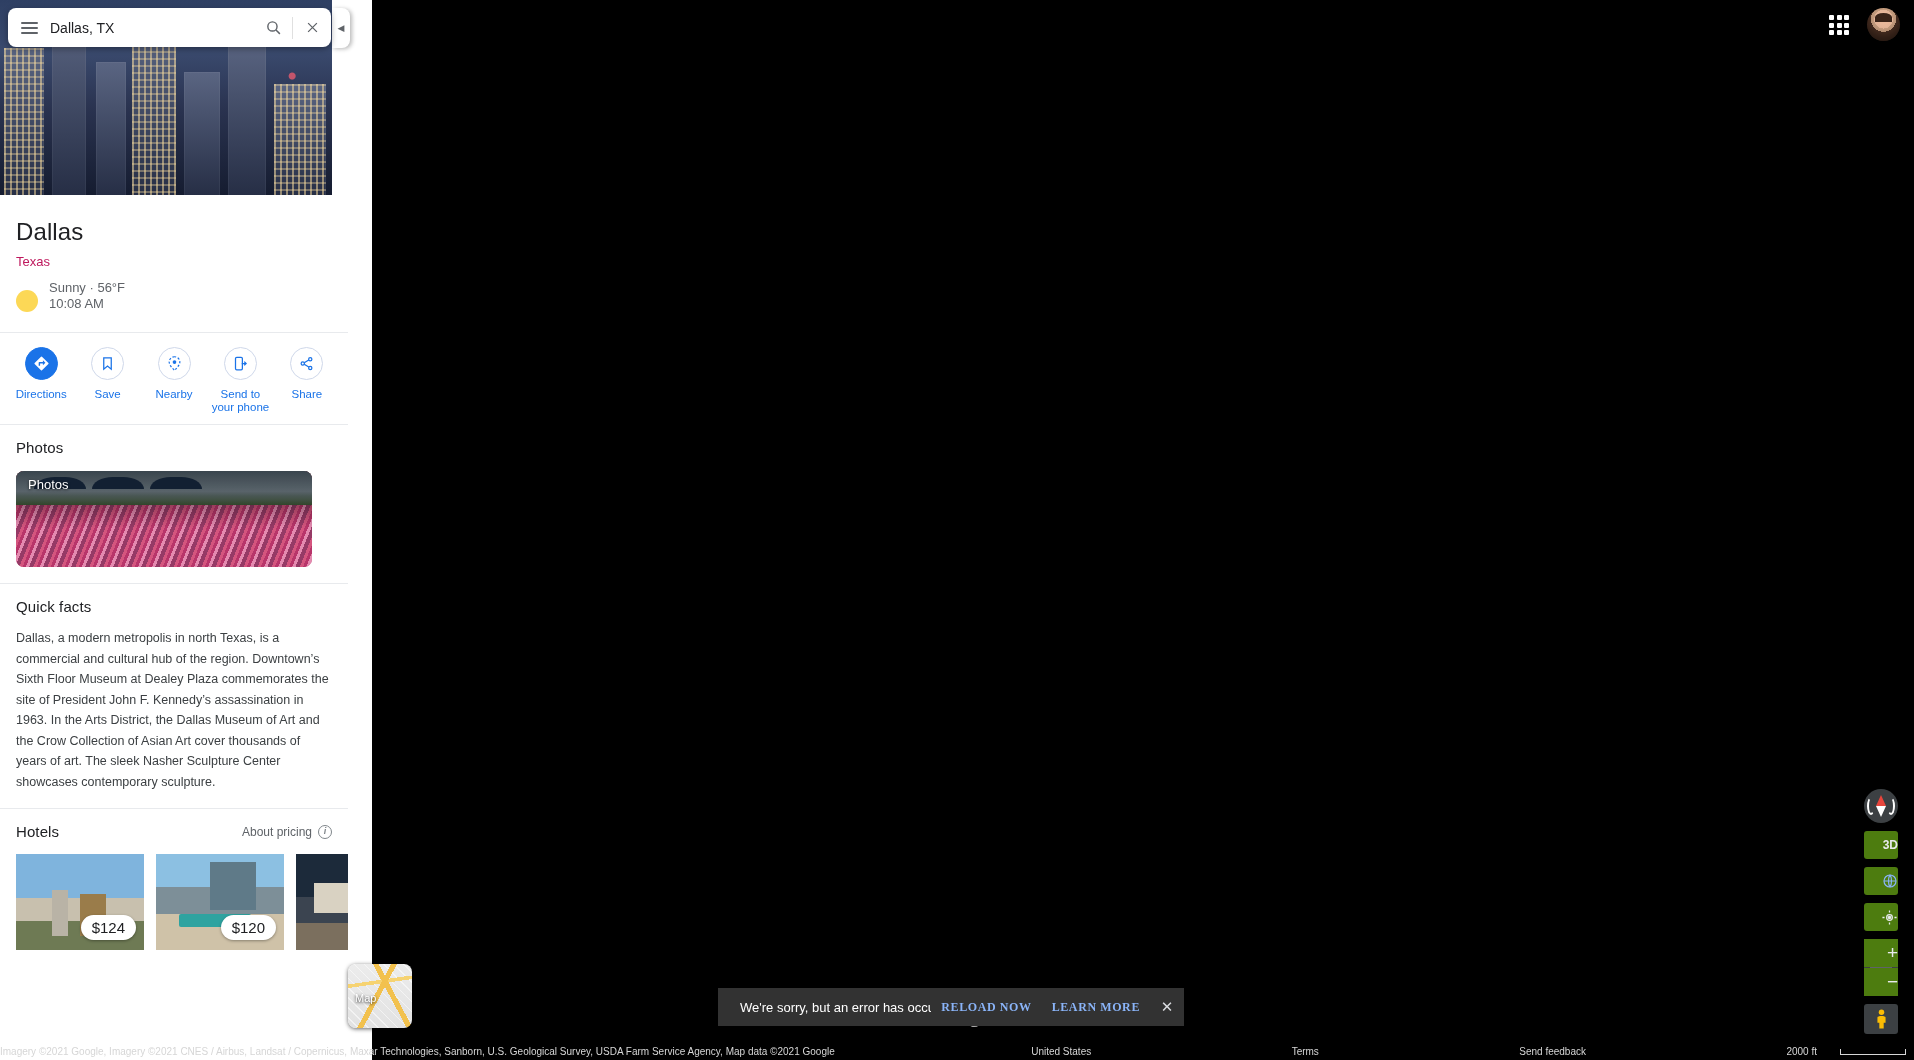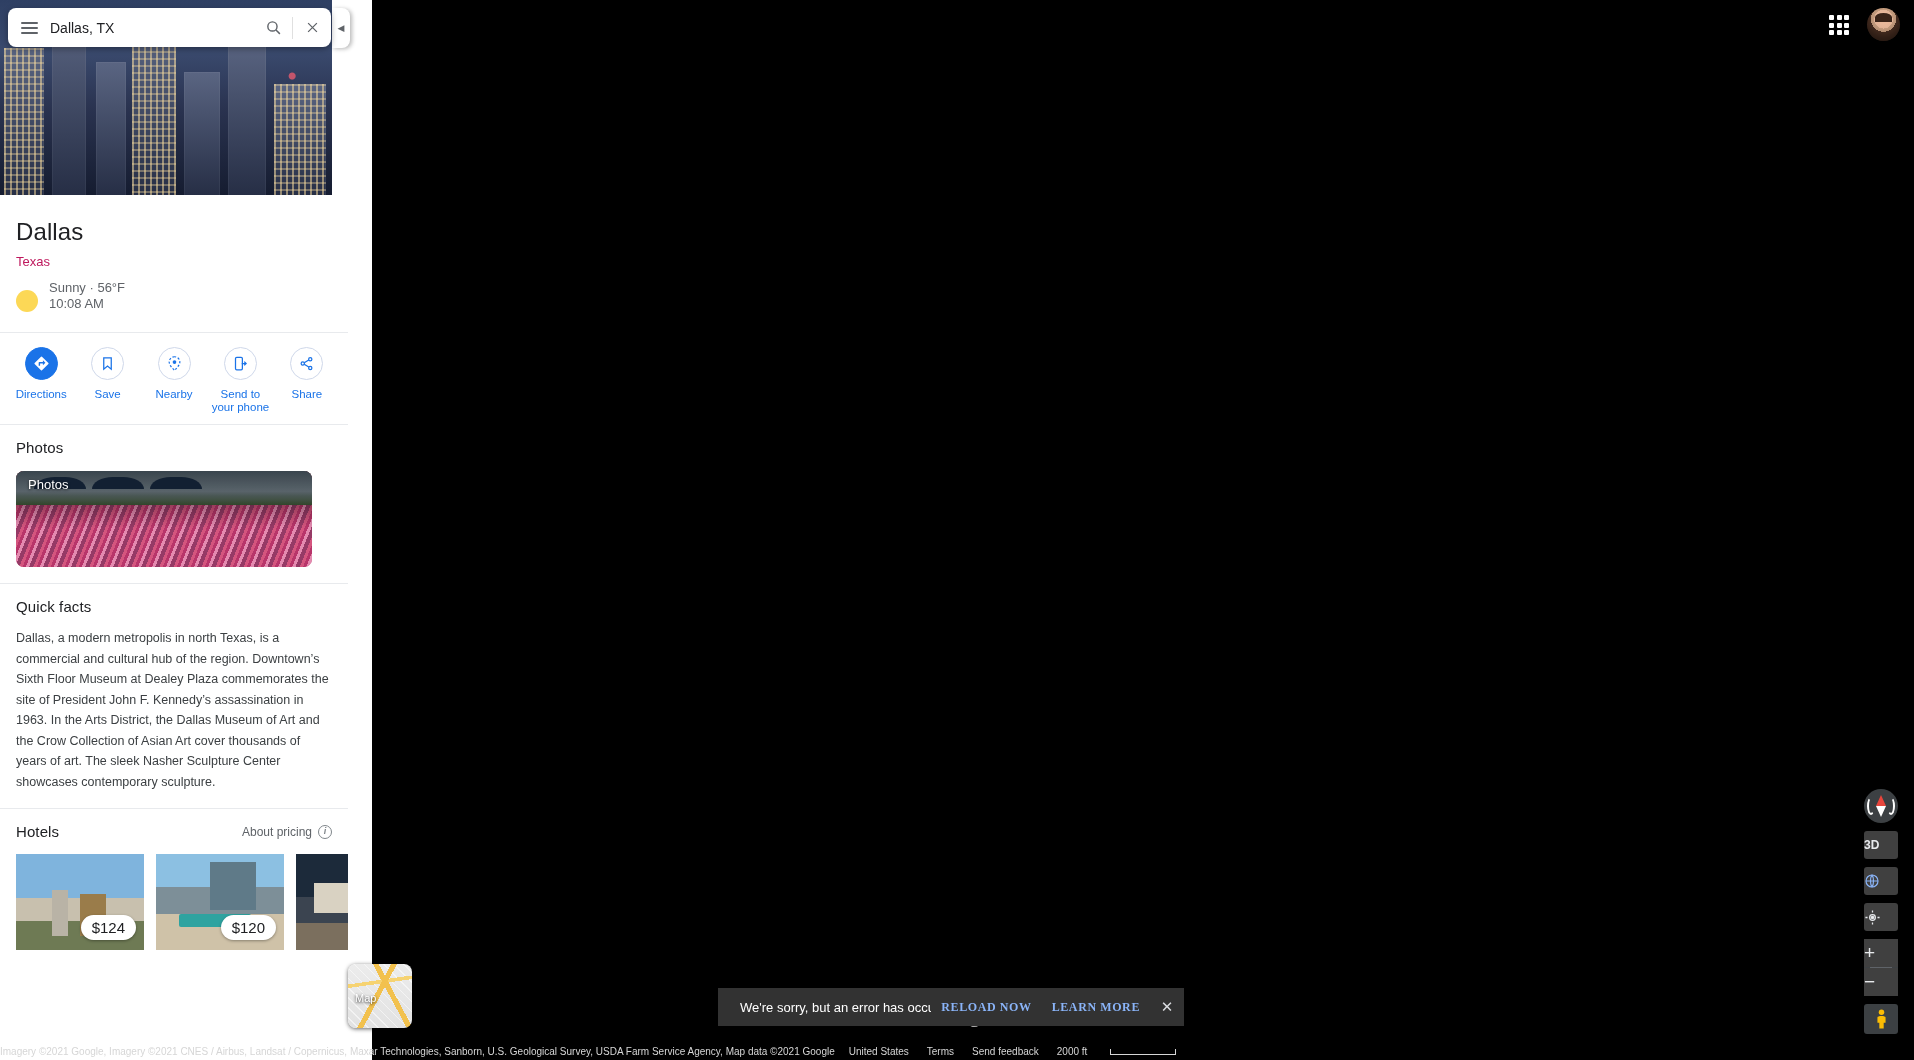--- a/index.html
+++ b/index.html
@@ -164,22 +164,22 @@
               align-items: center; gap: 8px; z-index: 30; }
   .compass { width: 34px; height: 34px; border-radius: 50%; background: #3c4043; position: relative; cursor: pointer;
              box-shadow: 0 1px 3px rgba(0,0,0,.6); }
   .needle-n { position: absolute; left: 50%; top: 6px; transform: translateX(-50%);
               width: 0; height: 0; border-left: 5px solid transparent; border-right: 5px solid transparent; border-bottom: 11px solid #e8453c; }
   .needle-s { position: absolute; left: 50%; bottom: 6px; transform: translateX(-50%);
               width: 0; height: 0; border-left: 5px solid transparent; border-right: 5px solid transparent; border-top: 11px solid #fff; }
   .arc { position: absolute; top: 8px; width: 8px; height: 18px; border: 2px solid #fff; border-radius: 50%; }
   .arc.l { left: 3px; border-right-color: transparent; border-top-color: transparent; }
   .arc.r { right: 3px; border-left-color: transparent; border-top-color: transparent; }
-  .ctrl-btn { width: 34px; height: 28px; background: #404040; border-radius: 3px; display: flex;
-              align-items: center; justify-content: flex-start; color: #e8eaed; font-size: 12px; font-weight: 700;
+  .ctrl-btn { width: 34px; height: 28px; background: #4d7c0f; border-radius: 3px; display: flex;
+              align-items: center; justify-content: flex-end; color: #e8eaed; font-size: 12px; font-weight: 700;
               cursor: pointer; box-shadow: 0 1px 3px rgba(0,0,0,.6); }
   .ctrl-stack { background: #3c4043; border-radius: 3px; box-shadow: 0 1px 3px rgba(0,0,0,.6); }
   .ctrl-stack .ctrl-btn { box-shadow: none; border-radius: 0; }
   .ctrl-sep { height: 1px; background: #5f6368; margin: 0 6px; }
   .pegman { width: 34px; height: 30px; background: #3c4043; border-radius: 3px; display: flex; align-items: center;
             justify-content: center; cursor: pointer; box-shadow: 0 1px 3px rgba(0,0,0,.6); }
 
   
   .snackbar {
     position: absolute; left: 718px; bottom: 34px; width: 466px; height: 38px;
@@ -192,21 +192,21 @@
   .snack-x { width: 34px; text-align: center; color: #dadce0; font-size: 15px; cursor: pointer; }
 
   
   .glogo { position: absolute; left: 922px; bottom: 32px; font-size: 25px; font-weight: 500;
            font-family: "Liberation Sans", sans-serif; color: #fff; z-index: 44; letter-spacing: -.5px;
            text-shadow: 0 1px 3px rgba(0,0,0,.8); }
 
   
   .attrib {
     position: absolute; left: 0; right: 0; bottom: 0; height: 17px;
-    display: flex; align-items: center; justify-content: flex-start; gap: 0;
+    display: flex; align-items: center; justify-content: space-between; gap: 0;
     font-size: 10px; color: #d6d6d6; z-index: 44; padding-right: 8px;
   }
   .attrib-src { margin-right: 14px; }
   .attrib-link { margin-right: 18px; cursor: pointer; }
   .scale-wrap { display: flex; align-items: center; gap: 23px; }
   .scale-bar { width: 66px; height: 6px; border: 1px solid #d6d6d6; border-top: none; }
 </style>
 </head>
 <body>
 

